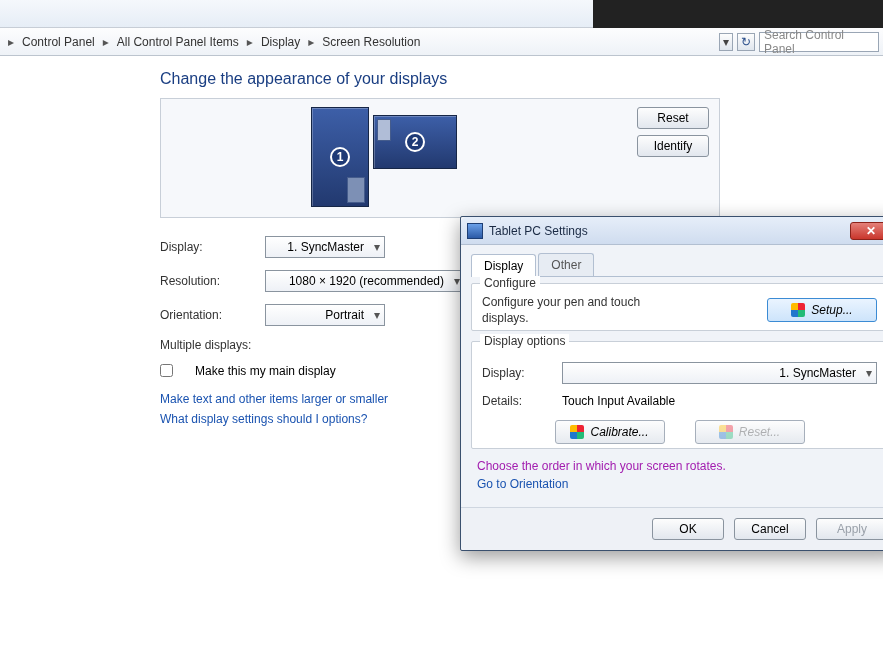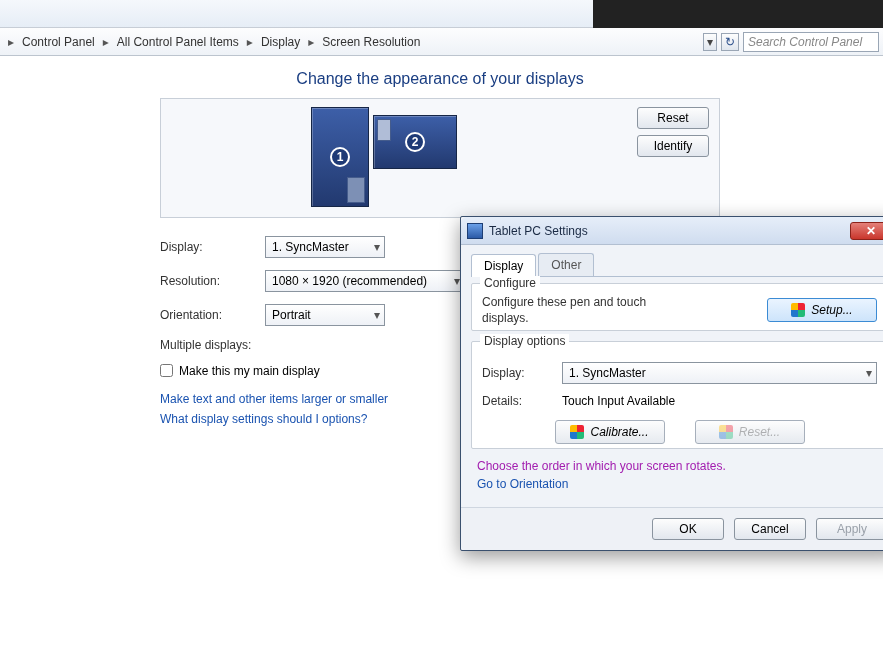--- a/index.html
+++ b/index.html
@@ -7,49 +7,49 @@
 
 
 .topbar { position: absolute; top: 0; left: 0; right: 0; height: 28px; background: linear-gradient(#f5f8fc,#e6edf6); border-bottom: 1px solid #c7cdd6; }
 .topbar-dark { position: absolute; top: 0; right: 0; width: 290px; height: 28px; background: #222; }
 
 
 .breadcrumb-bar { position: absolute; top: 28px; left: 0; right: 0; height: 28px; background: linear-gradient(#fdfdfe,#eef2f7); border-bottom: 1px solid #bcc4ce; display: flex; align-items: center; padding: 0 4px; }
 .breadcrumb-bar .chev { color: #555; padding: 0 4px; }
 .breadcrumb-bar a { color: #333; text-decoration: none; padding: 2px 4px; }
 .breadcrumb-bar .spacer { flex: 1; }
-.searchbox { width: 136px; height: 20px; border: 1px solid #9aa6b5; background: #fff; display: flex; align-items: center; padding: 0 4px; color: #888; font-style: italic; }
+.searchbox { width: 120px; height: 20px; border: 1px solid #9aa6b5; background: #fff; display: flex; align-items: center; padding: 0 4px; color: #888; }
 .mini-glyph { width: 18px; height: 18px; border: 1px solid #9aa6b5; background: linear-gradient(#fdfdfd,#e0e6ee); margin-right: 4px; display: flex; align-items: center; justify-content: center; color: #2a4e8a; }
 .dropdown-glyph { width: 14px; height: 18px; border: 1px solid #9aa6b5; background: linear-gradient(#fdfdfd,#e0e6ee); margin-right: 4px; display:flex;align-items:center;justify-content:center;color:#444; }
 
 
 .main { position: absolute; top: 70px; left: 160px; width: 560px; }
-.page-title { color: #1a3e82; font-size: 16px; margin-bottom: 10px; text-align: center; }
+.page-title { color: #1a3e82; font-size: 16px; margin-bottom: 10px; }
 
 
 .arrange-box { border: 1px solid #c8cfd8; background: #f6f8fb; height: 120px; position: relative; padding: 6px; margin-bottom: 18px; }
 .monitors { position: absolute; left: 150px; top: 8px; display: flex; align-items: flex-start; }
 .monitor { background: linear-gradient(#3d5fa8,#22396f); border: 1px solid #162646; box-shadow: inset 1px 1px 0 rgba(255,255,255,.25); position: relative; color: #fff; display: flex; align-items: center; justify-content: center; font-weight: bold; }
 .mon1 { width: 58px; height: 100px; }
 .mon2 { width: 84px; height: 54px; margin-left: 4px; margin-top: 8px; }
 .mon-badge { width: 20px; height: 20px; border-radius: 50%; background: #1e3a76; border: 2px solid #fff; display: flex; align-items: center; justify-content: center; font-size: 12px; color:#fff; }
 .mon-accent { position:absolute; right:3px; bottom:3px; width:18px; height:26px; background:#7d90b5; border:1px solid #455c8c; }
 .mon2-accent { position:absolute; left:3px; top:3px; width:14px; height:22px; background:#b0bdd7; border:1px solid #455c8c; }
 .btn-stack { position: absolute; right: 10px; top: 8px; display: flex; flex-direction: column; gap: 6px; }
 .win-btn { min-width: 72px; height: 22px; border: 1px solid #8a949f; border-radius: 3px; background: linear-gradient(#fdfdfd,#e2e7ee); font-size: 12px; cursor: pointer; padding: 0 10px; }
 .win-btn:disabled { color: #9aa1aa; }
 
 
 .form-row { display: flex; align-items: center; margin-bottom: 12px; }
 .form-row .lbl { width: 105px; color: #333; }
-.combo { height: 22px; border: 1px solid #8a949f; background: linear-gradient(#fff,#eef1f6); padding: 0 20px 0 6px; position: relative; display:flex; align-items:center; min-width: 120px; cursor: pointer; }
+.combo { height: 22px; border: 1px solid #8a949f; background: linear-gradient(#fff,#eef1f6); padding: 0 20px 0 6px; position: relative; display:flex; align-items:center; min-width: 120px; cursor: pointer; justify-content: flex-end; }
 .combo::after { content: "▾"; position: absolute; right: 4px; top: 3px; color: #555; }
 .combo.w-long { min-width: 200px; }
 
-.check-row { display:flex; align-items:flex-start; gap:6px; margin: 6px 0 14px; }
+.check-row { display:flex; align-items:flex-start; gap:22px; margin: 6px 0 14px; }
 .check-row input { width:13px; height:13px; }
 
 .linklike { color: #1a53b0; cursor: pointer; margin-bottom: 6px; display:block; }
 
 
 .dialog { position: absolute; left: 460px; top: 216px; width: 439px; background: #f0f3f8; border: 1px solid #3a506e; border-radius: 2px; box-shadow: 0 6px 20px rgba(0,0,0,.4); }
 .dlg-title { height: 28px; background: linear-gradient(#e6eef9,#cfdcef); border-bottom: 1px solid #b2bfd1; display:flex; align-items:center; padding: 0 6px; border-radius: 6px 6px 0 0; }
 .dlg-title .icon { width:16px; height:16px; background: linear-gradient(#6aa0e8,#2c5aa6); border:1px solid #1d3e74; margin-right:6px; }
 .dlg-title .ttxt { flex:1; color:#1a2a44; font-size:12px; }
 .close-btn { width:42px; height:18px; border-radius:3px; background: linear-gradient(#e48079,#c9362c); border:1px solid #8b221a; color:#fff; display:flex; align-items:center; justify-content:center; font-weight:bold; cursor:pointer; }
@@ -161,21 +161,21 @@
   </div>
   <div class="dlg-body">
     <div class="tabstrip">
       <div class="tab active">Display</div>
       <div class="tab inactive">Other</div>
     </div>
 
     <div class="group">
       <div class="legend">Configure</div>
       <div class="cfg-row">
-        <div class="cfg-text">Configure these pen and touch displays.</div>
+        <div class="cfg-text">Configure your pen and touch displays.</div>
         <button class="accent-btn">
           <span class="shield"></span>
           <span>Setup...</span>
         </button>
       </div>
     </div>
 
     <div class="group">
       <div class="legend">Display options</div>
       <div class="opt-row">

